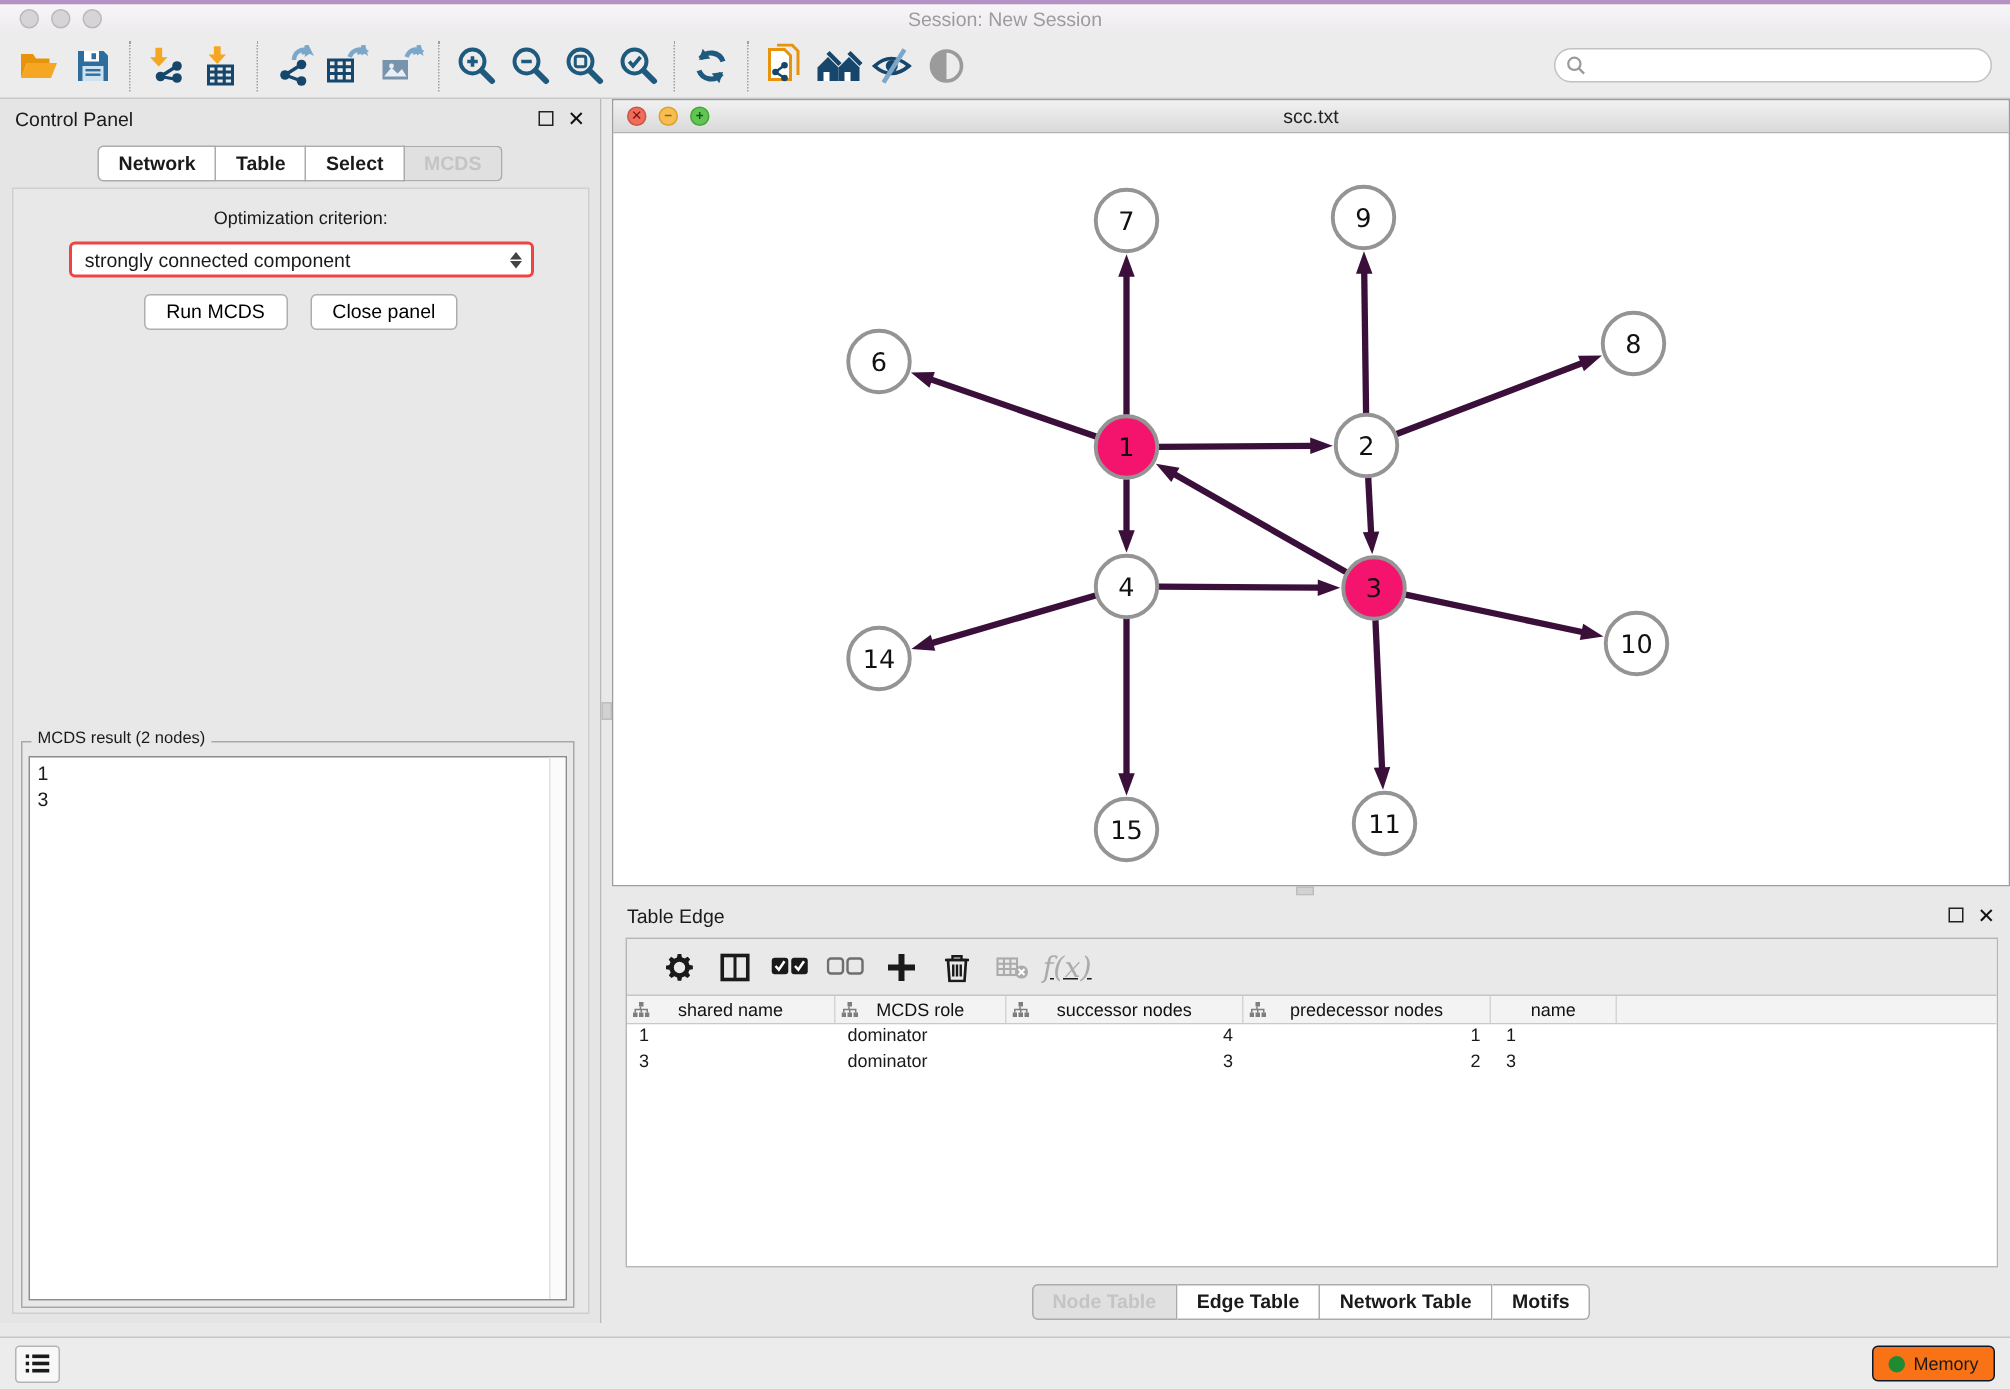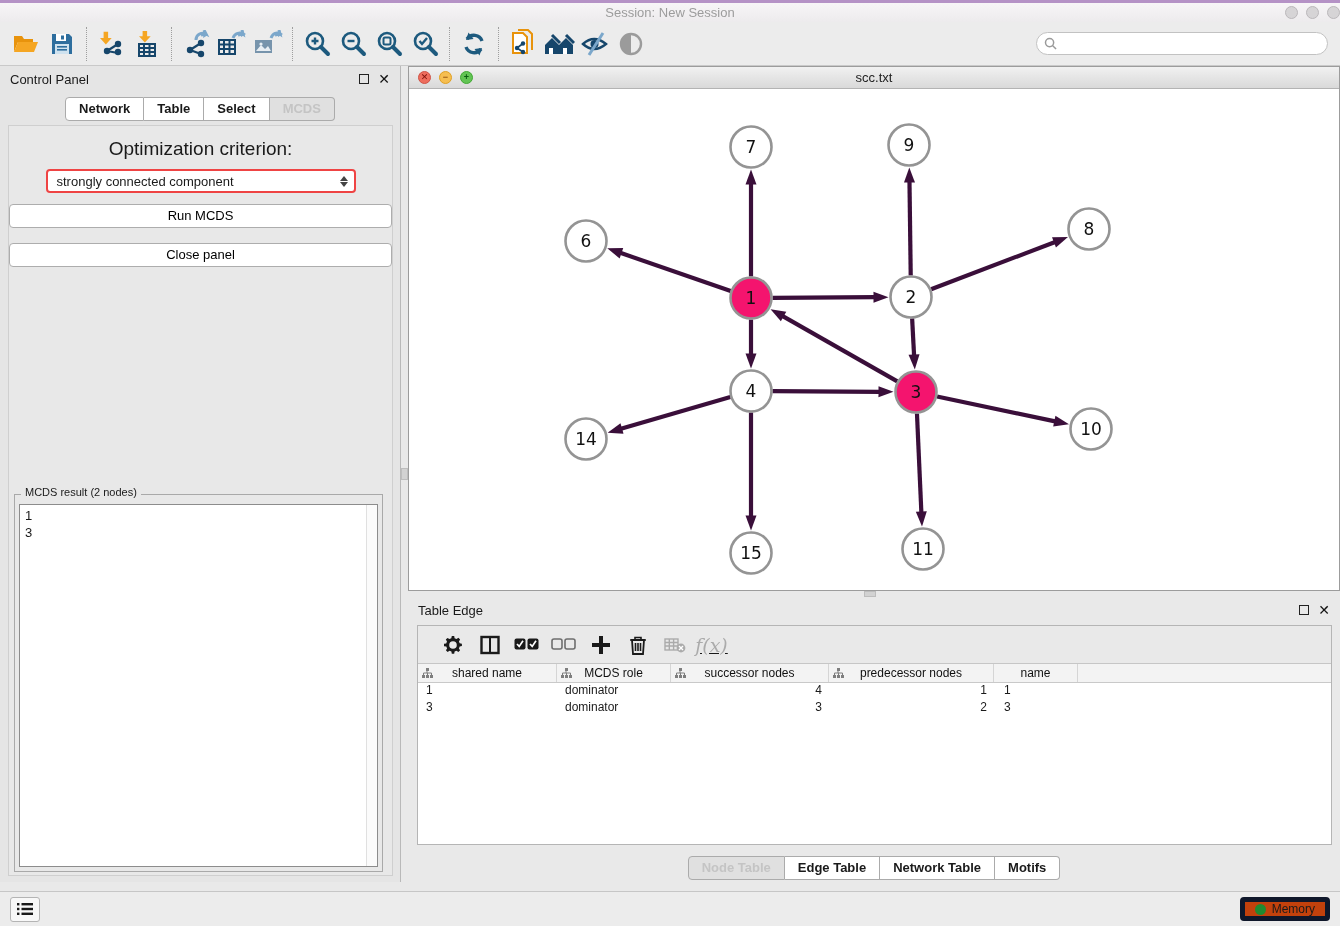--- a/index.html
+++ b/index.html
@@ -1,21 +1,21 @@
 <!DOCTYPE html>
 <html><head>
 <meta charset="utf-8">
 <style>
   * { margin:0; padding:0; box-sizing:border-box; }
   html,body { width:1340px; height:926px; overflow:hidden; }
   body { font-family:"Liberation Sans","DejaVu Sans",sans-serif; background:#E9E9E9; position:relative; font-size:13px; color:#1a1a1a; }
 
   
   .top-strip { position:absolute; left:0; top:0; width:1340px; height:3px; background:#B592C6; }
-  .titlebar { position:absolute; left:0; top:3px; width:1340px; height:19px; background:linear-gradient(#F7F5F7,#EDEBED); display:flex; align-items:center;justify-content:flex-end; }
+  .titlebar { position:absolute; left:0; top:3px; width:1340px; height:19px; background:linear-gradient(#F7F5F7,#EDEBED); display:flex; align-items:center; }
   .mac-dots { display:flex; gap:8px; margin-left:13px; }
   .mac-dot { width:13px; height:13px; border-radius:50%; background:#D6D4D6; border:1px solid #BBB8BB; }
   .win-title { position:absolute; left:0; right:0; text-align:center; color:#9C9C9C; font-size:13px; }
 
   
   .toolbar { position:absolute; left:0; top:22px; width:1340px; height:44px; background:#ECECEC; border-bottom:1px solid #C9C9C9; display:flex; align-items:center; }
   .tb-btn { width:36px; height:36px; display:flex; align-items:center; justify-content:center; cursor:pointer; }
   .tb-sep { height:34px; border-left:1px dotted #9E9E9E; margin:0 6px; }
   .search-wrap { margin-left:auto; margin-right:12px; width:292px; height:23px; border:1px solid #C2C2C2; border-radius:12px; background:#fff; display:flex; align-items:center; padding-left:7px; }
   .search-wrap input { border:none; outline:none; flex:1; font-size:12px; background:transparent; margin-left:4px; }
@@ -26,27 +26,27 @@
   .cp-title { font-size:13px; color:#1a1a1a; }
   .panel-ctrls { margin-left:auto; display:flex; align-items:center; gap:9px; }
   .float-box { width:10px; height:10px; border:1.5px solid #222; background:transparent; cursor:pointer; }
   .close-x { font-size:14px; font-weight:bold; color:#111; line-height:10px; cursor:pointer; }
   .tab-row { display:flex; justify-content:center; margin-top:5px; }
   .seg-tab { padding:3px 13px 4px; background:#fff; border:1px solid #ABABAB; border-left:none; font-size:13px; font-weight:700; cursor:pointer; }
   .seg-tab:first-child { border-left:1px solid #ABABAB; border-radius:4px 0 0 4px; }
   .seg-tab:last-child { border-radius:0 4px 4px 0; }
   .seg-tab.selected { background:#E0E0E0; color:#C4C4C4; }
   .cp-body { position:absolute; left:8px; top:59px; width:385px; height:751px; background:#E8E8E8; border:1px solid #CFCFCF; }
-  .opt-label { text-align:center; margin-top:12px; font-size:19px; }
+  .opt-label { text-align:center; margin-top:12px; font-size:12px; }
   .combo { width:310px; height:24px; margin:9px auto 0; background:#fff; border:2px solid #ef4444; border-radius:4px; display:flex; align-items:center; padding:0 6px 0 9px; font-size:13px; cursor:pointer;gap:41px; }
   .combo-arrows { margin-left:auto; display:flex; flex-direction:column; gap:1px; align-items:center; }
   .combo-arrows span { width:0; height:0; border-left:4px solid transparent; border-right:4px solid transparent; }
   .arr-up { border-bottom:5px solid #444; }
   .arr-dn { border-top:5px solid #444; }
-  .btn-row { display:flex; justify-content:center; gap:15px; margin-top:11px;flex-direction:column; }
+  .btn-row { display:flex; justify-content:center; gap:15px; margin-top:11px; }
   .push-btn { background:#fff; border:1px solid #ADADAD; border-radius:4px; padding:3px 14px 4px; font-size:13px; cursor:pointer; }
   .result-fieldset { position:absolute; left:5px; right:9px; top:368px; bottom:3px; border:1px solid #A9A9A9; }
   .result-legend { position:absolute; top:-9px; left:6px; background:#E8E8E8; padding:0 4px; font-size:11px; }
   .result-box { position:absolute; left:4px; right:4px; top:9px; bottom:4px; background:#fff; border:1px solid #8C8C8C; overflow:hidden; }
   .result-scroll { position:absolute; right:0; top:0; bottom:0; width:11px; background:#FBFBFB; border-left:1px solid #E0E0E0; }
   .result-line { padding:0 5px; font-size:13px; line-height:17px; }
   .result-line:first-child { padding-top:2px; }
 
   
   .v-splitter { position:absolute; left:401px; top:66px; width:7px; height:816px; background:#E9E9E9; cursor:col-resize; }
@@ -79,21 +79,21 @@
   .trow { display:flex; height:17px; background:#fff; font-size:12px; }
   .td { overflow:hidden; white-space:nowrap; }
   .td.l { padding-left:8px; text-align:left; }
   .td.r { padding-right:7px; text-align:right; }
   .c0{width:139px;} .c1{width:114px;} .c2{width:158px;} .c3{width:165px;} .c4{width:84px;} .cfill{flex:1;}
   .tp-tabs { position:absolute; left:0; right:0; bottom:10px; display:flex; justify-content:center; }
 
   
   .statusbar { position:absolute; left:0; top:891px; width:1340px; height:35px; background:#ECECEC; border-top:1px solid #C6C6C6; display:flex; align-items:center; }
   .list-btn { margin-left:10px; width:30px; height:25px; background:#F8F8F8; border:1px solid #B4B4B4; border-radius:3px; display:flex; align-items:center; justify-content:center; cursor:pointer; }
-  .memory-btn { margin-left:auto; margin-right:10px; height:24px; background:#c2410c; border:5px solid #0f172a; border-radius:4px; display:flex; align-items:center; gap:6px; padding:0 10px; font-size:12px; cursor:pointer; }
+  .memory-btn { margin-left:auto; margin-right:10px; height:24px; background:#f97316; border:1px solid #0f172a; border-radius:4px; display:flex; align-items:center; gap:6px; padding:0 10px; font-size:12px; cursor:pointer; }
   .mem-dot { width:11px; height:11px; border-radius:50%; background:#1F8A31; }
 
   svg { display:block; }
 </style>
 </head>
 <body>
 
 <div class="top-strip"></div>
 <div class="titlebar">
   <div class="mac-dots">

